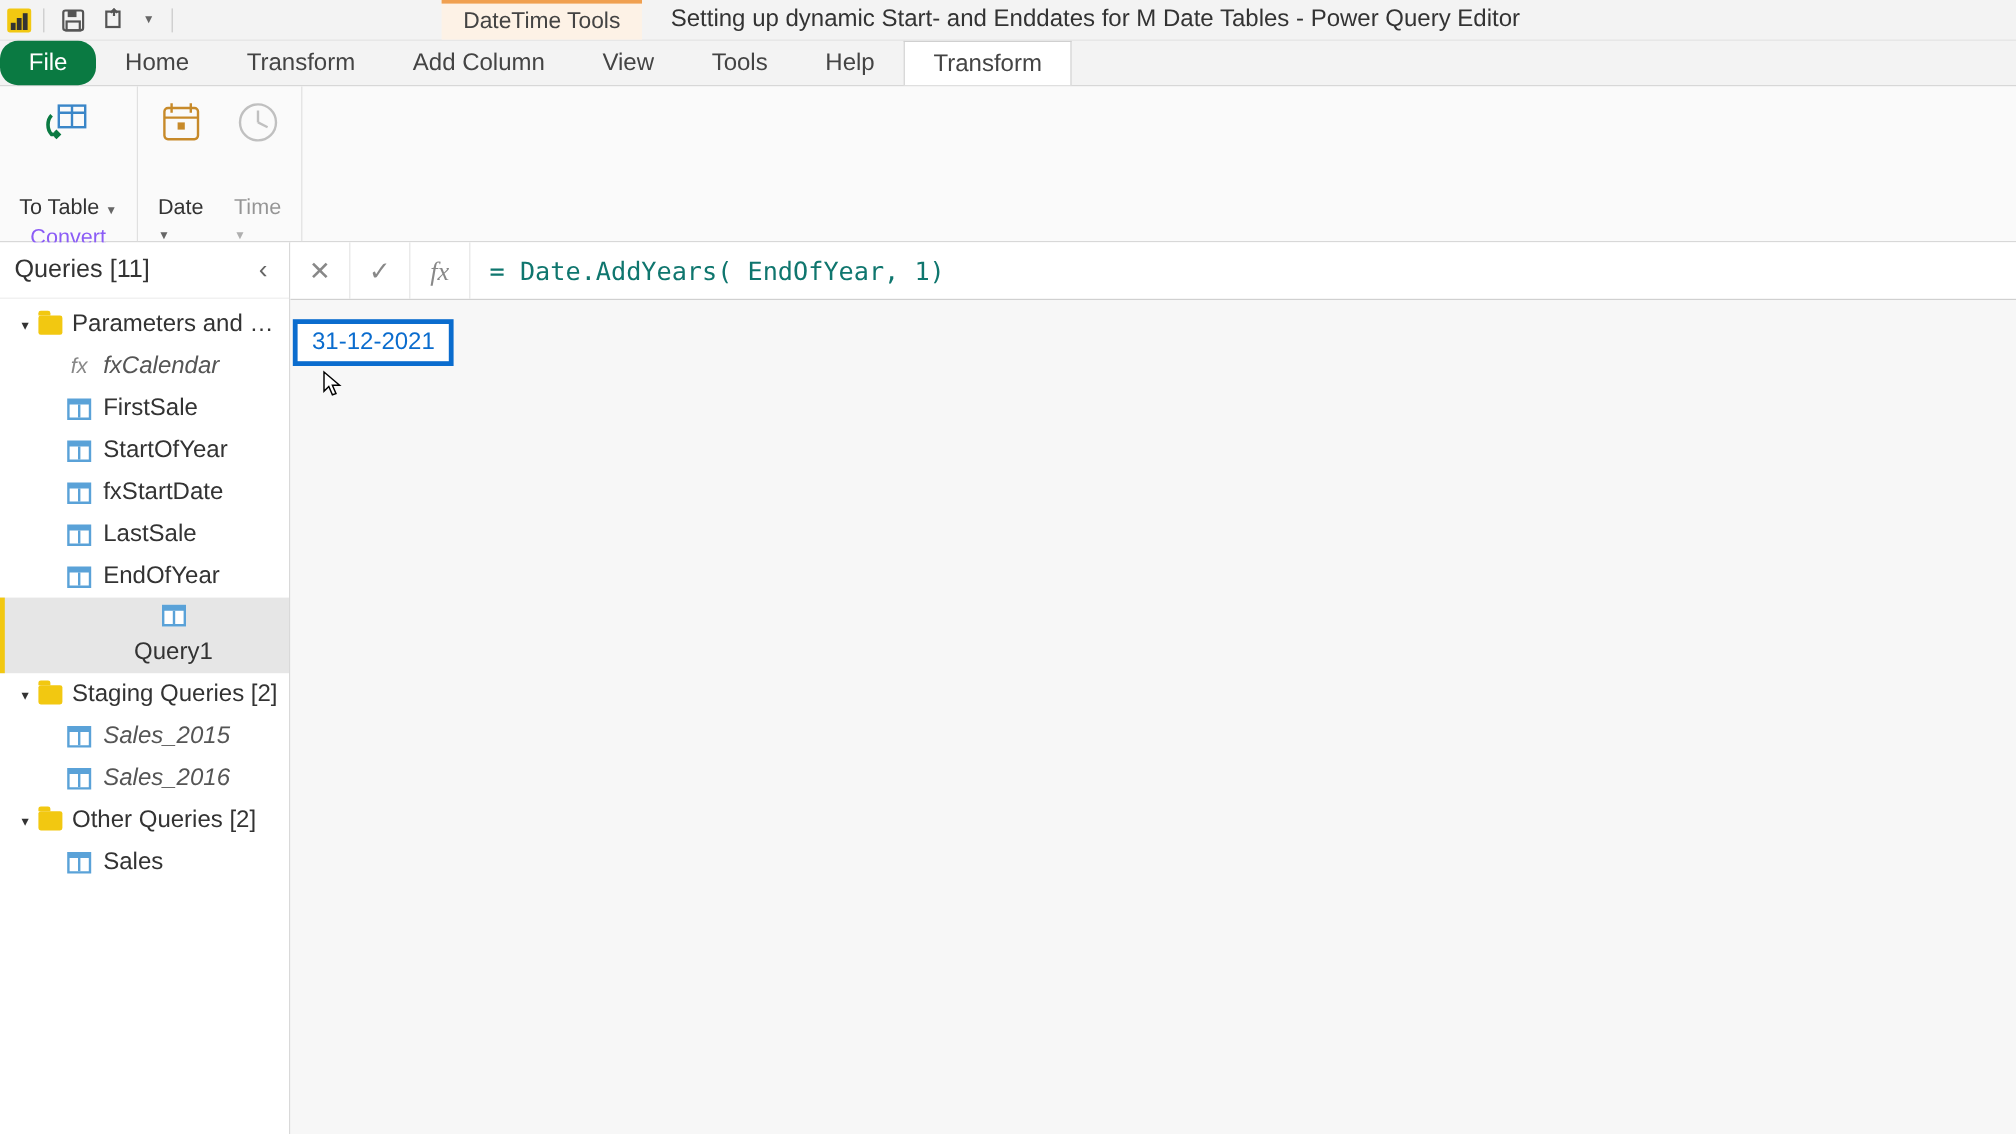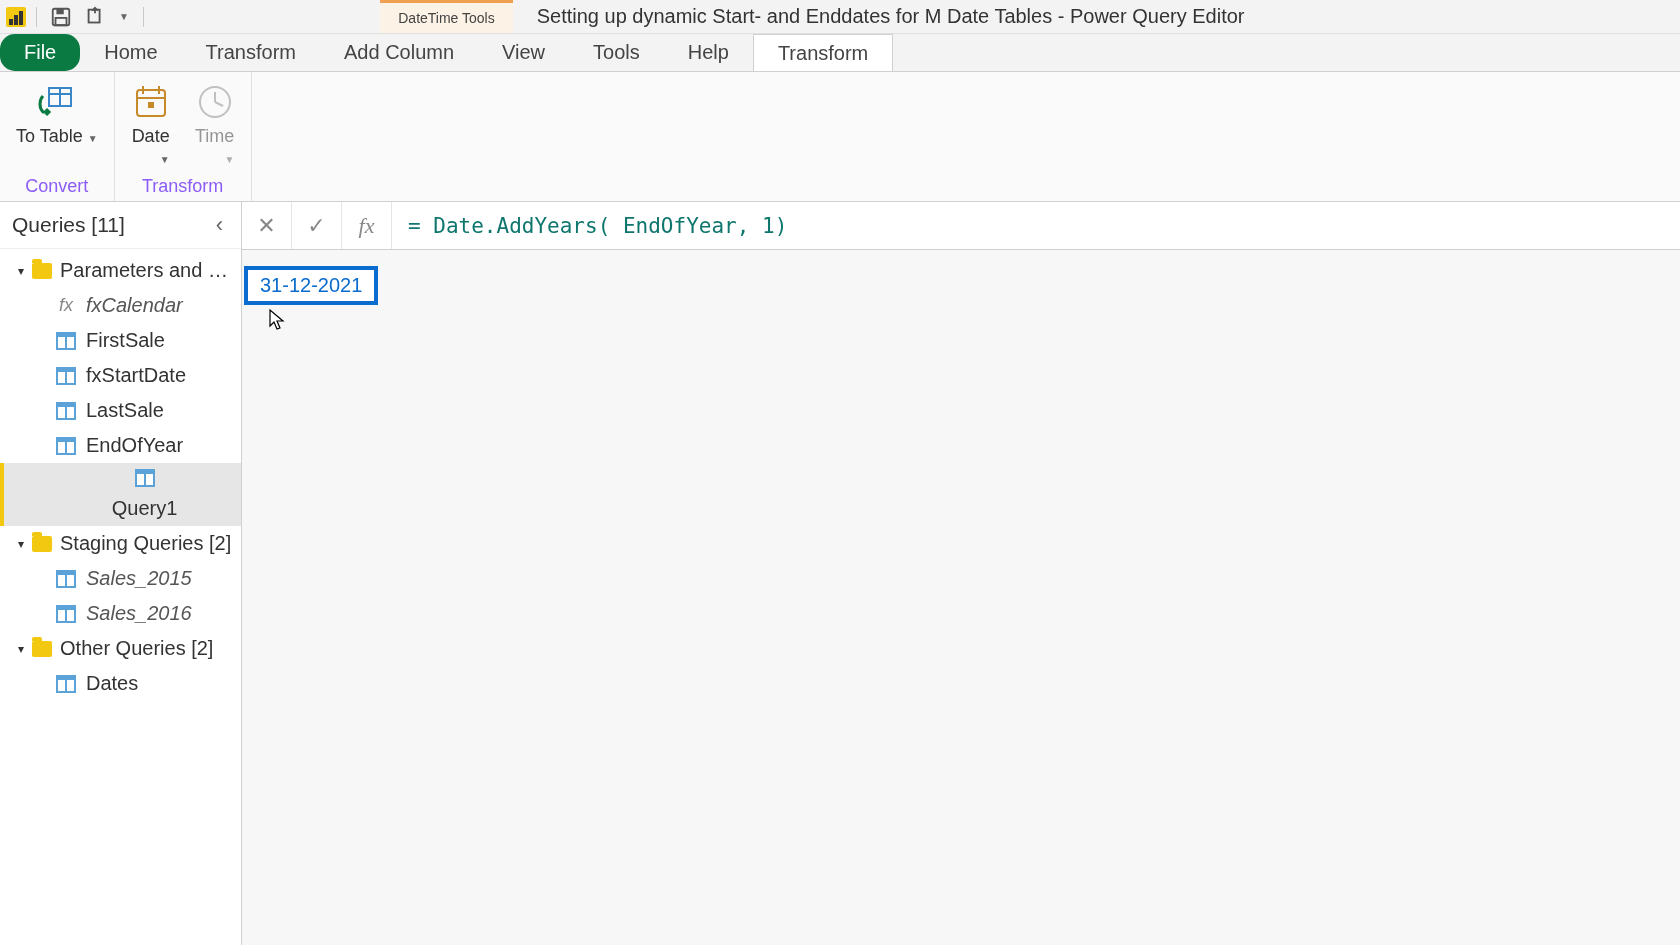--- a/index.html
+++ b/index.html
@@ -6,39 +6,39 @@
     body { width: 1680px; height: 945px; background: #ffffff; overflow: hidden; }
 
     
     .title-bar { height: 34px; background: #f3f3f3; display: flex; align-items: center; border-bottom: 1px solid #e0e0e0; }
     .qat { display: flex; align-items: center; gap: 6px; padding: 0 6px; }
     .app-icon { width: 20px; height: 20px; background: #f2c811; border-radius: 2px; display: flex; align-items: flex-end; justify-content: center; gap: 1px; padding: 2px; }
     .app-icon .bar { width: 4px; background: #333; }
     .qat-btn { width: 28px; height: 28px; display: flex; align-items: center; justify-content: center; cursor: pointer; }
     .qat-sep { width: 1px; height: 20px; background: #c8c8c8; margin: 0 4px; }
     .title-center { flex: 1; display: flex; align-items: stretch; justify-content: center; height: 100%; }
-    .context-tab-group { border-top: 3px solid #f0a050; background: #fdf2e6; padding: 0 18px; display: flex; align-items: center; font-size: 14px; color: #444; }
+    .context-tab-group { border-top: 3px solid #f0a050; background: #fdf2e6; padding: 0 18px; display: flex; align-items: center; font-size: 19px; color: #444; }
     .window-title { display: flex; align-items: center; padding: 0 24px; font-size: 20px; color: #333; }
 
     
     .tabs { height: 38px; display: flex; align-items: stretch; background: #f3f3f3; border-bottom: 1px solid #d0d0d0; }
     .tab { padding: 0 24px; display: flex; align-items: center; font-size: 20px; color: #444; cursor: pointer; }
     .tab.file { background: #0a7a42; color: #fff; border-radius: 15px; }
     .tab.context { background: #fff; border: 1px solid #d0d0d0; border-bottom: none; color: #444; }
     .tabs-spacer { flex: 1; }
 
     
     .ribbon { height: 130px; background: #fafafa; border-bottom: 1px solid #d0d0d0; display: flex; }
     .ribbon-group { padding: 4px 10px 2px 10px; border-right: 1px solid #e0e0e0; display: flex; flex-direction: column; align-items: center; justify-content: space-between; }
     .ribbon-group-label { font-size: 18px; color: #8b5cf6; padding: 2px 0; }
     .ribbon-btns { display: flex; gap: 12px; align-items: flex-start; padding-top: 4px; }
     .ribbon-btn { display: flex; flex-direction: column; align-items: center; gap: 4px; cursor: pointer; padding: 2px 6px; font-size: 18px; color: #333; }
     .ribbon-btn.disabled { opacity: 0.5; cursor: default; }
     .ribbon-btn .icon-box { width: 40px; height: 40px; display: flex; align-items: center; justify-content: center; }
-    .ribbon-btn .label { text-align: right; line-height: 1.15; }
+    .ribbon-btn .label { text-align: left; line-height: 1.15; margin-top: 36px; }
     .dd-arrow { font-size: 10px; color: #666; }
 
     
     .body { display: flex; height: calc(945px - 34px - 38px - 130px); }
     .queries-panel { width: 242px; border-right: 1px solid #d0d0d0; background: #fff; display: flex; flex-direction: column; }
     .queries-header { display: flex; align-items: center; justify-content: space-between; padding: 10px 12px; font-size: 21px; color: #333; border-bottom: 1px solid #eee; }
     .collapse-btn { font-size: 22px; color: #666; cursor: pointer; padding: 0 6px; }
     .queries-tree { flex: 1; overflow-y: auto; padding: 4px 0; }
     .tree-group { display: flex; align-items: center; gap: 8px; padding: 6px 8px 6px 18px; font-size: 20px; color: #333; cursor: pointer; }
     .tree-group .caret { font-size: 12px; color: #333; transform: rotate(0deg); }
@@ -175,20 +175,24 @@
       <div class="tree-item italic">
           <span class="fx-icon">fx</span>
           <span>fxCalendar</span>
         </div>
       <div class="tree-item">
           <span class="tbl-icon"></span>
           <span>FirstSale</span>
         </div>
       <div class="tree-item">
           <span class="tbl-icon"></span>
+          <span>StartOfYear</span>
+        </div>
+      <div class="tree-item">
+          <span class="tbl-icon"></span>
           <span>fxStartDate</span>
         </div>
       <div class="tree-item">
           <span class="tbl-icon"></span>
           <span>LastSale</span>
         </div>
       <div class="tree-item">
           <span class="tbl-icon"></span>
           <span>EndOfYear</span>
         </div>
@@ -211,21 +215,21 @@
           <span>Sales_2016</span>
         </div>
 
       <div class="tree-group">
         <span class="caret">▾</span>
         <span class="folder-icon"></span>
         <span class="label">Other Queries [2]</span>
       </div>
       <div class="tree-item">
           <span class="tbl-icon"></span>
-          <span>Dates</span>
+          <span>Sales</span>
         </div>
     </div>
   </div>
 
   <div class="main-area">
     <div class="formula-row">
       <div class="formula-btn">✕</div>
       <div class="formula-btn">✓</div>
       <div class="formula-btn formula-fx">fx</div>
       <div class="formula-input">= Date.AddYears( EndOfYear, 1)</div>

